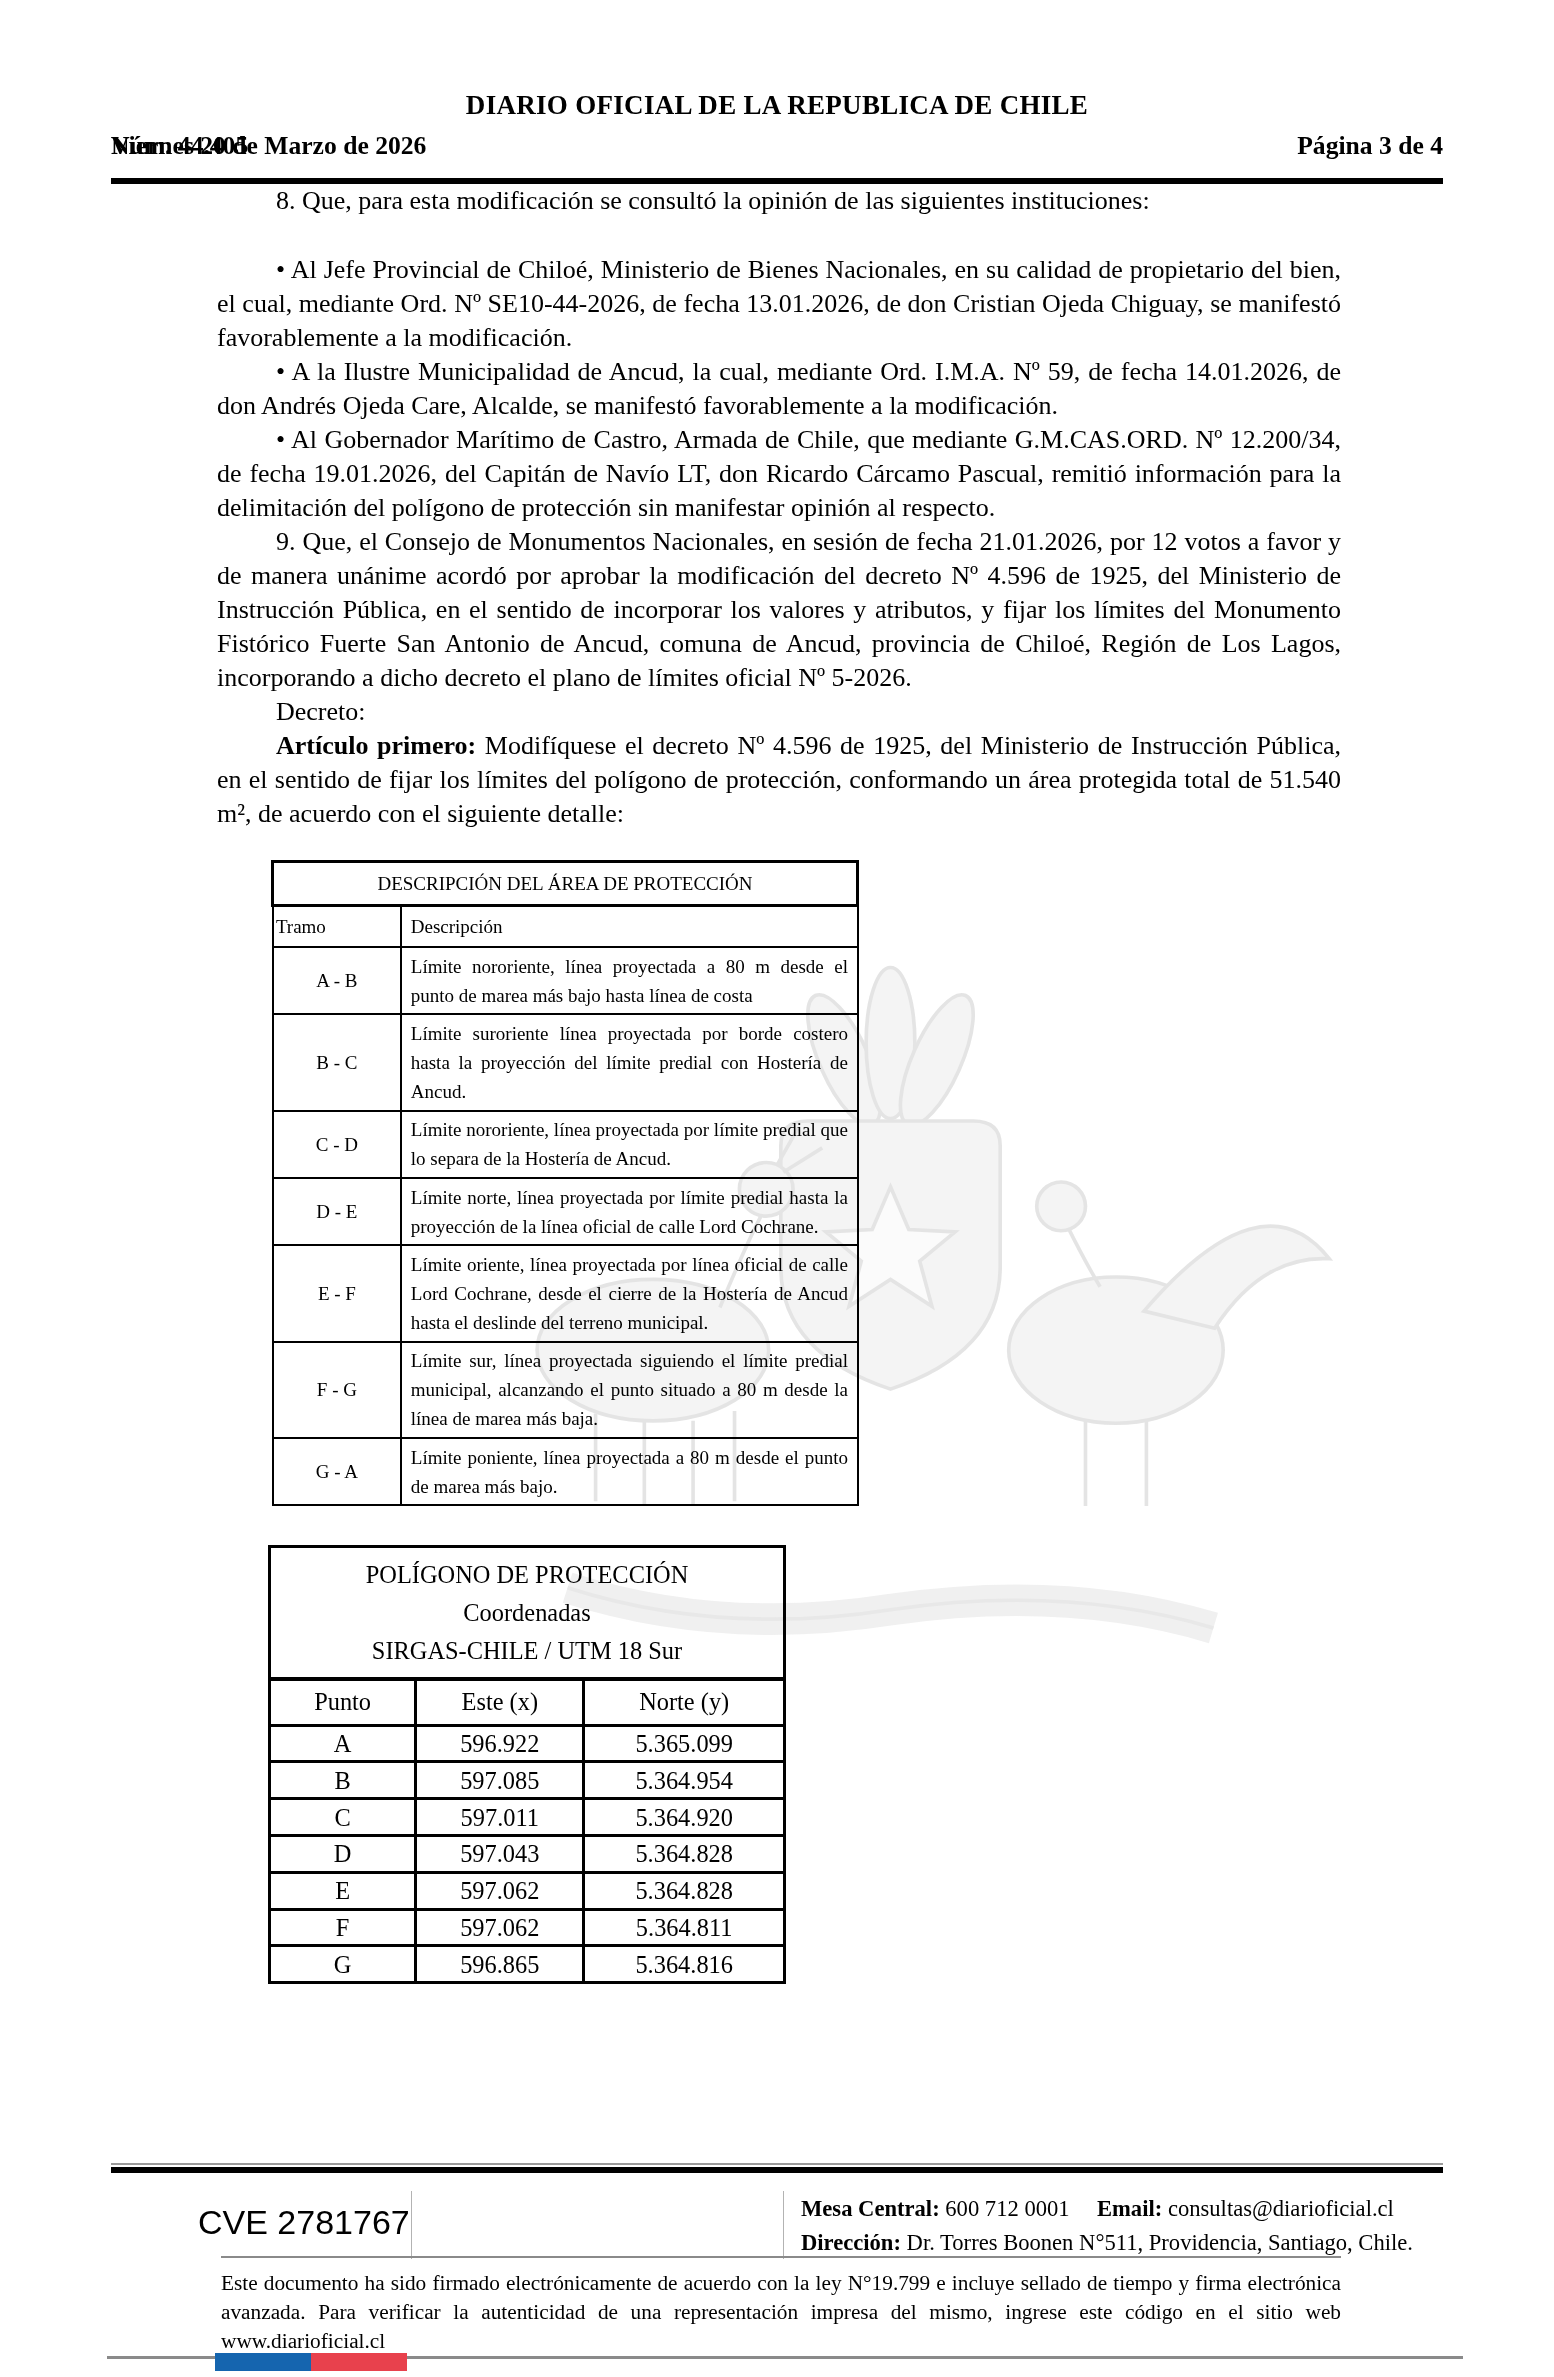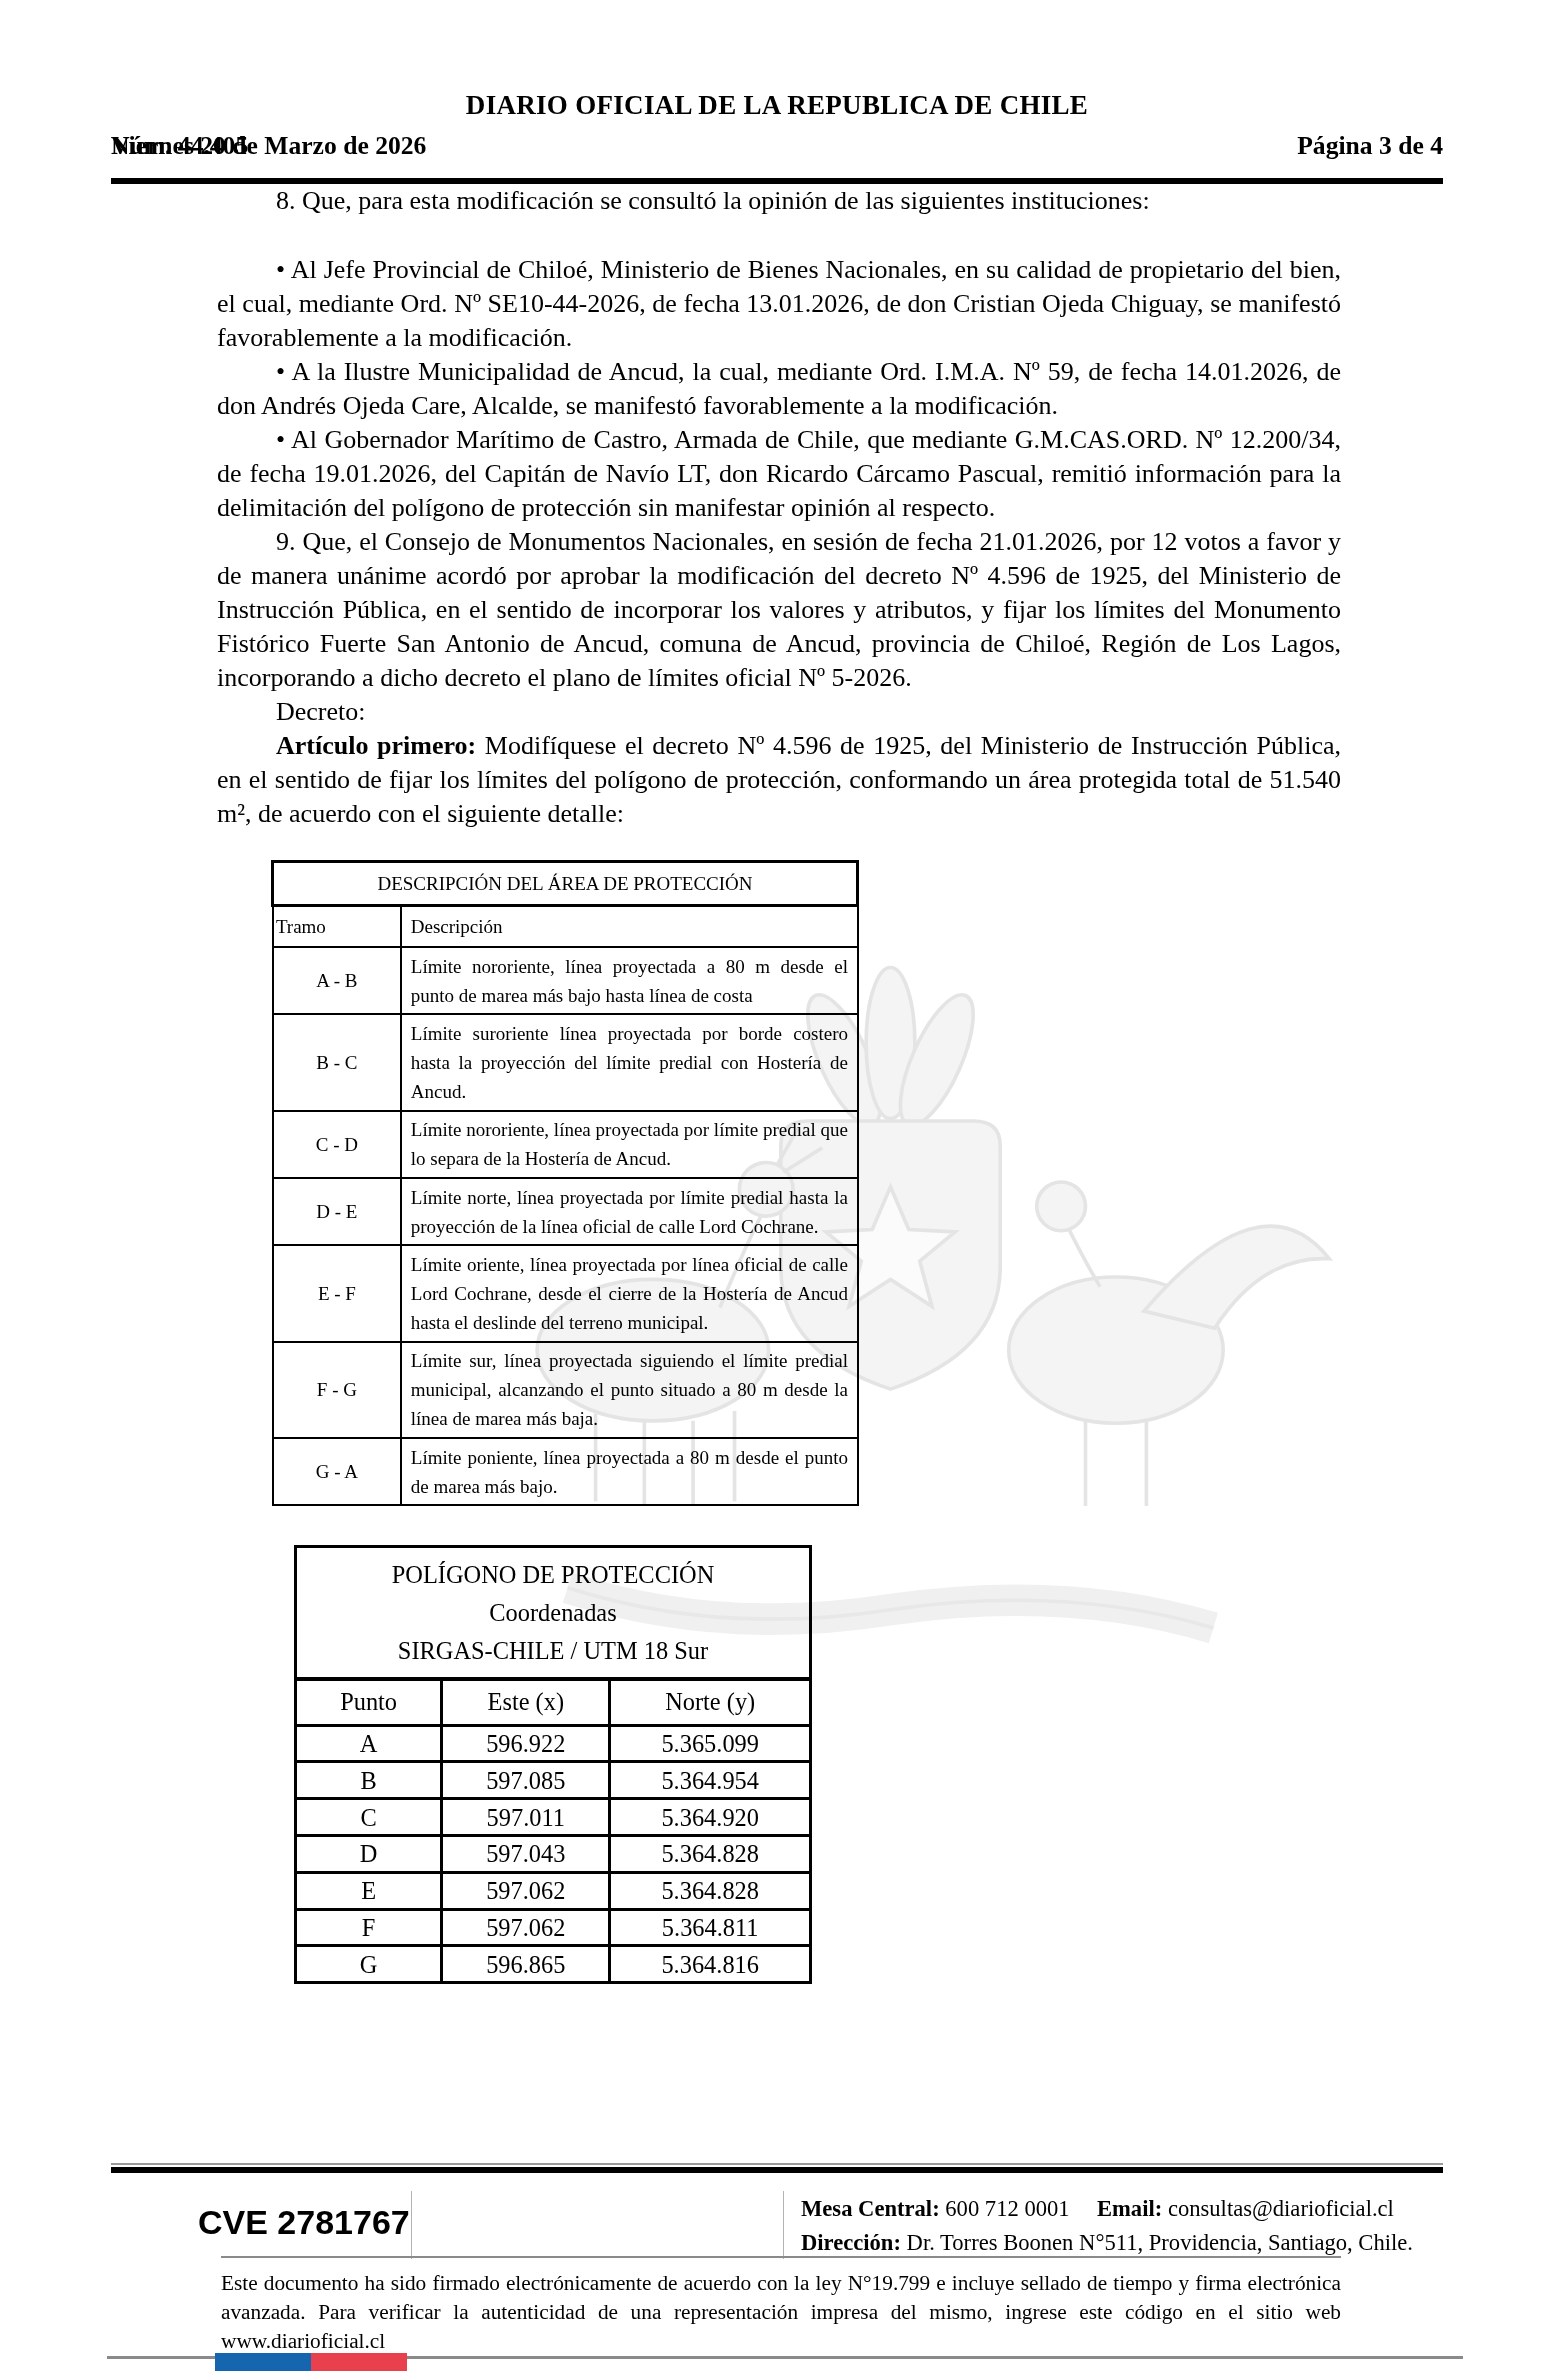--- a/index.html
+++ b/index.html
@@ -32,36 +32,36 @@
   .t1{border-collapse:collapse;margin:29px 0 0 54px;width:588px;font-size:19px;line-height:29px;
       background:rgba(255,255,255,0);position:relative;z-index:2;}
   .t1 td{border:2.4px solid #000;vertical-align:middle;}
   .t1 .title-cell{text-align:center;padding:6.1px 2.4px;border:3px solid #000;}
   .t1 .h-tramo{width:122px;text-align:left;padding:4.9px 2.4px;}
   .t1 .h-desc{text-align:left;padding:4.9px 8.5px;}
   .t1 .tramo{text-align:center;padding:2.4px 4.9px;}
   .t1 .desc{text-align:justify;padding:3.7px 8.5px;}
 
   
-  .t2{border-collapse:collapse;margin:39px 0 0 77px;width:518px;font-size:24.4px;text-align:center;
+  .t2{border-collapse:collapse;margin:39px 0 0 51px;width:518px;font-size:24.4px;text-align:center;
       position:relative;z-index:2;}
   .t2 td{border:3px solid #000;}
   .t2 .title-cell{padding:7.3px 0;line-height:38px;border-bottom:4.3px solid #000;}
   .t2 .hrow td{padding:4.3px 0;}
   .t2 .drow td{padding:2.4px 0;line-height:29px;}
   .t2 .c-punto{width:147px;}
   .t2 .c-este{width:169px;}
   .t2 .c-norte{width:202px;}
 
   
   .f-rule-top-shadow{position:absolute;left:111px;right:111px;top:2163px;height:1.8px;background:#9a9a9a;}
   .f-rule1{position:absolute;left:111px;right:111px;top:2167px;height:5.5px;background:#000;}
   .cve-row{position:absolute;left:111px;top:2190px;width:1333px;height:73px;font-size:22.6px;line-height:34px;}
   .cve{position:absolute;left:87px;top:14.6px;font-family:"Liberation Sans",sans-serif;
-       font-weight:bold;font-size:34px;}
+       font-weight:normal;font-size:34px;}
   .vdiv{position:absolute;top:1.2px;width:1.2px;height:68px;background:#b3b3b3;}
   .vdiv1{left:300px;}
   .vdiv2{left:672px;}
   .fcol1{position:absolute;left:317px;top:2.4px;}
   .fcol2{position:absolute;left:690px;top:2.4px;}
   .lbl{font-weight:bold;}
   .email-gap{margin-left:27.4px;}
   .f-rule2{position:absolute;left:221px;top:2256px;width:1120px;height:2.4px;background:#8a8a8a;}
   .legal{position:absolute;left:221px;top:2269px;width:1120px;font-size:21.3px;line-height:29px;
          text-align:justify;}

